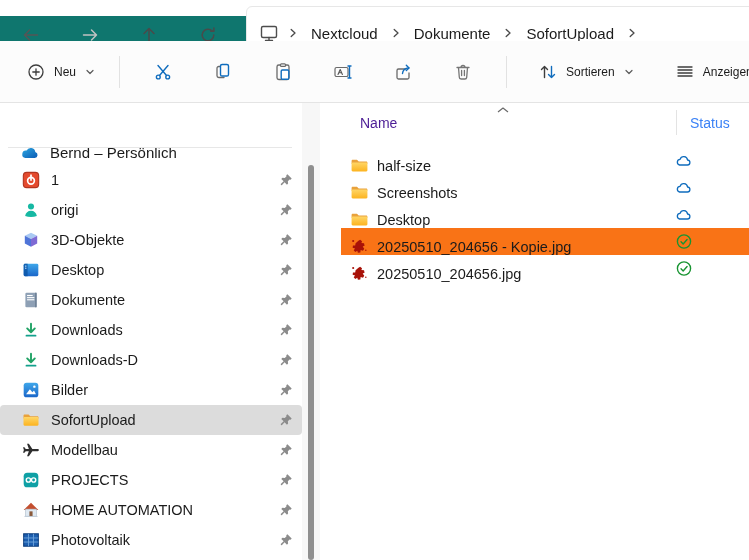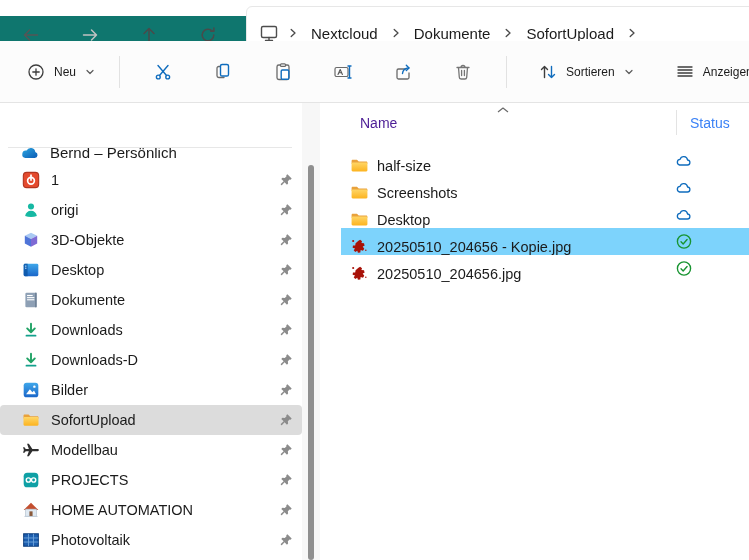--- a/index.html
+++ b/index.html
@@ -46,21 +46,21 @@
   .sb-thumb{position:absolute;left:6px;width:6px;top:62px;bottom:0;background:#8f8f8f;border-radius:3px;}
 
   .main{position:absolute;left:320px;top:103px;right:0;bottom:0;background:#fff;}
   .sort-asc{position:absolute;left:176px;top:3px;}
   .col-name{position:absolute;left:40px;top:12px;font-size:14px;color:#4c1d95;}
   .col-status{position:absolute;left:370px;top:12px;font-size:14px;color:#3b82f6;}
   .col-sep{position:absolute;left:356px;top:7px;width:1px;height:25px;background:#e3e3e3;}
   .rows{position:absolute;top:44px;left:21px;right:0;}
   .frow{height:27px;display:flex;align-items:flex-end;padding-left:9px;position:relative;
         font-size:14.5px;white-space:nowrap;}
-  .frow.selected{background:#7dd3fc;}
+  .frow.selected{background:#f97316;}
   .ficon{width:19px;height:17px;margin-right:8px;flex:none;}
   .fstatus{position:absolute;left:334px;top:5px;width:18px;height:17px;}
 </style>
 </head>
 <body>
 
 <svg width="0" height="0" style="position:absolute" aria-hidden="true">
   <defs>
     <linearGradient id="gFolder" x1="0" y1="0" x2="0" y2="1">
       <stop offset="0" stop-color="#ffd666"></stop>

